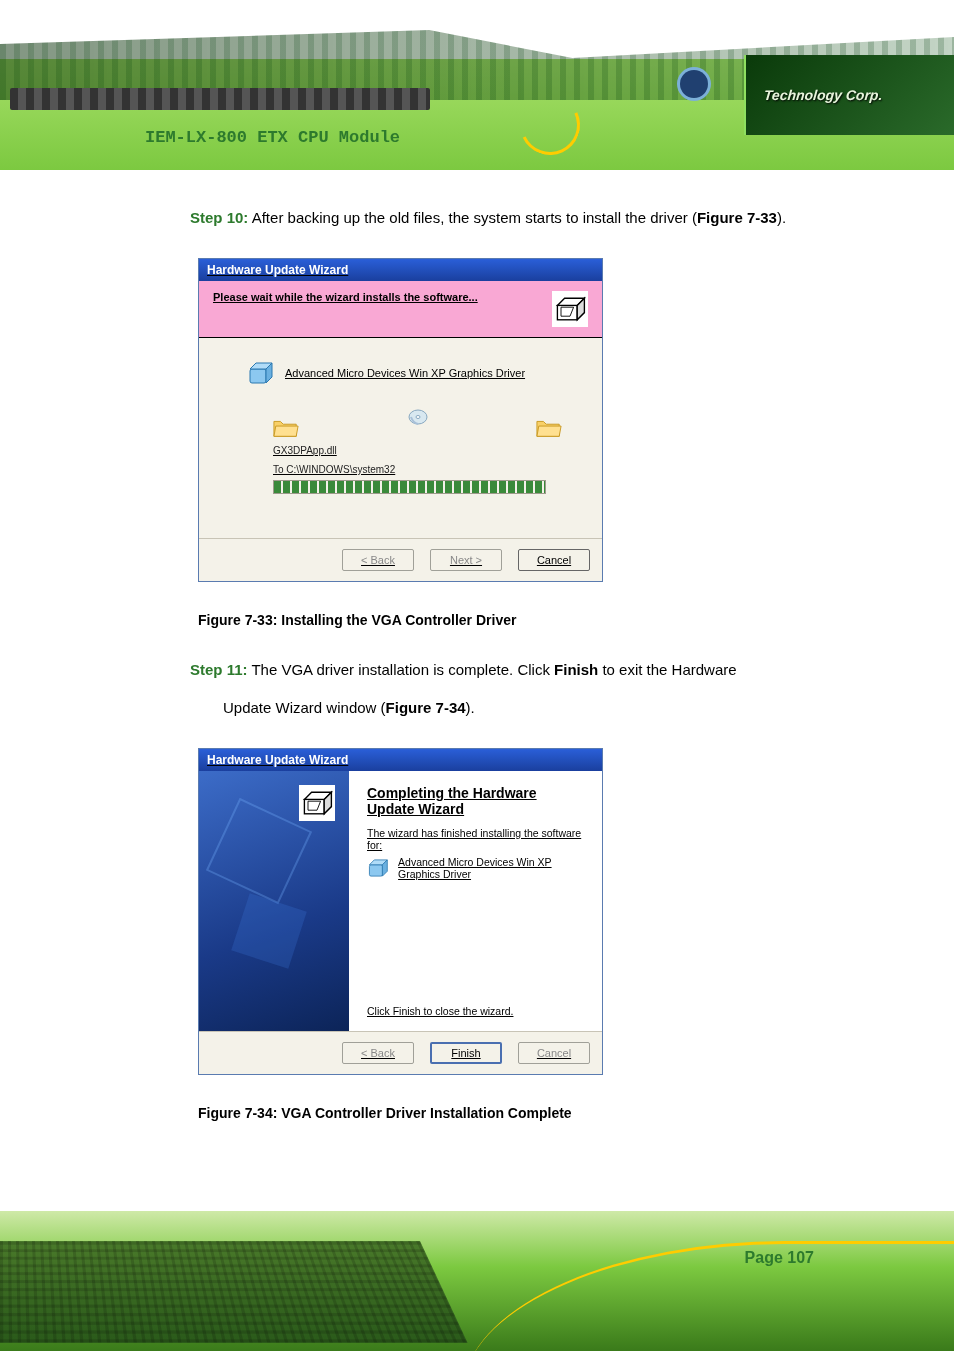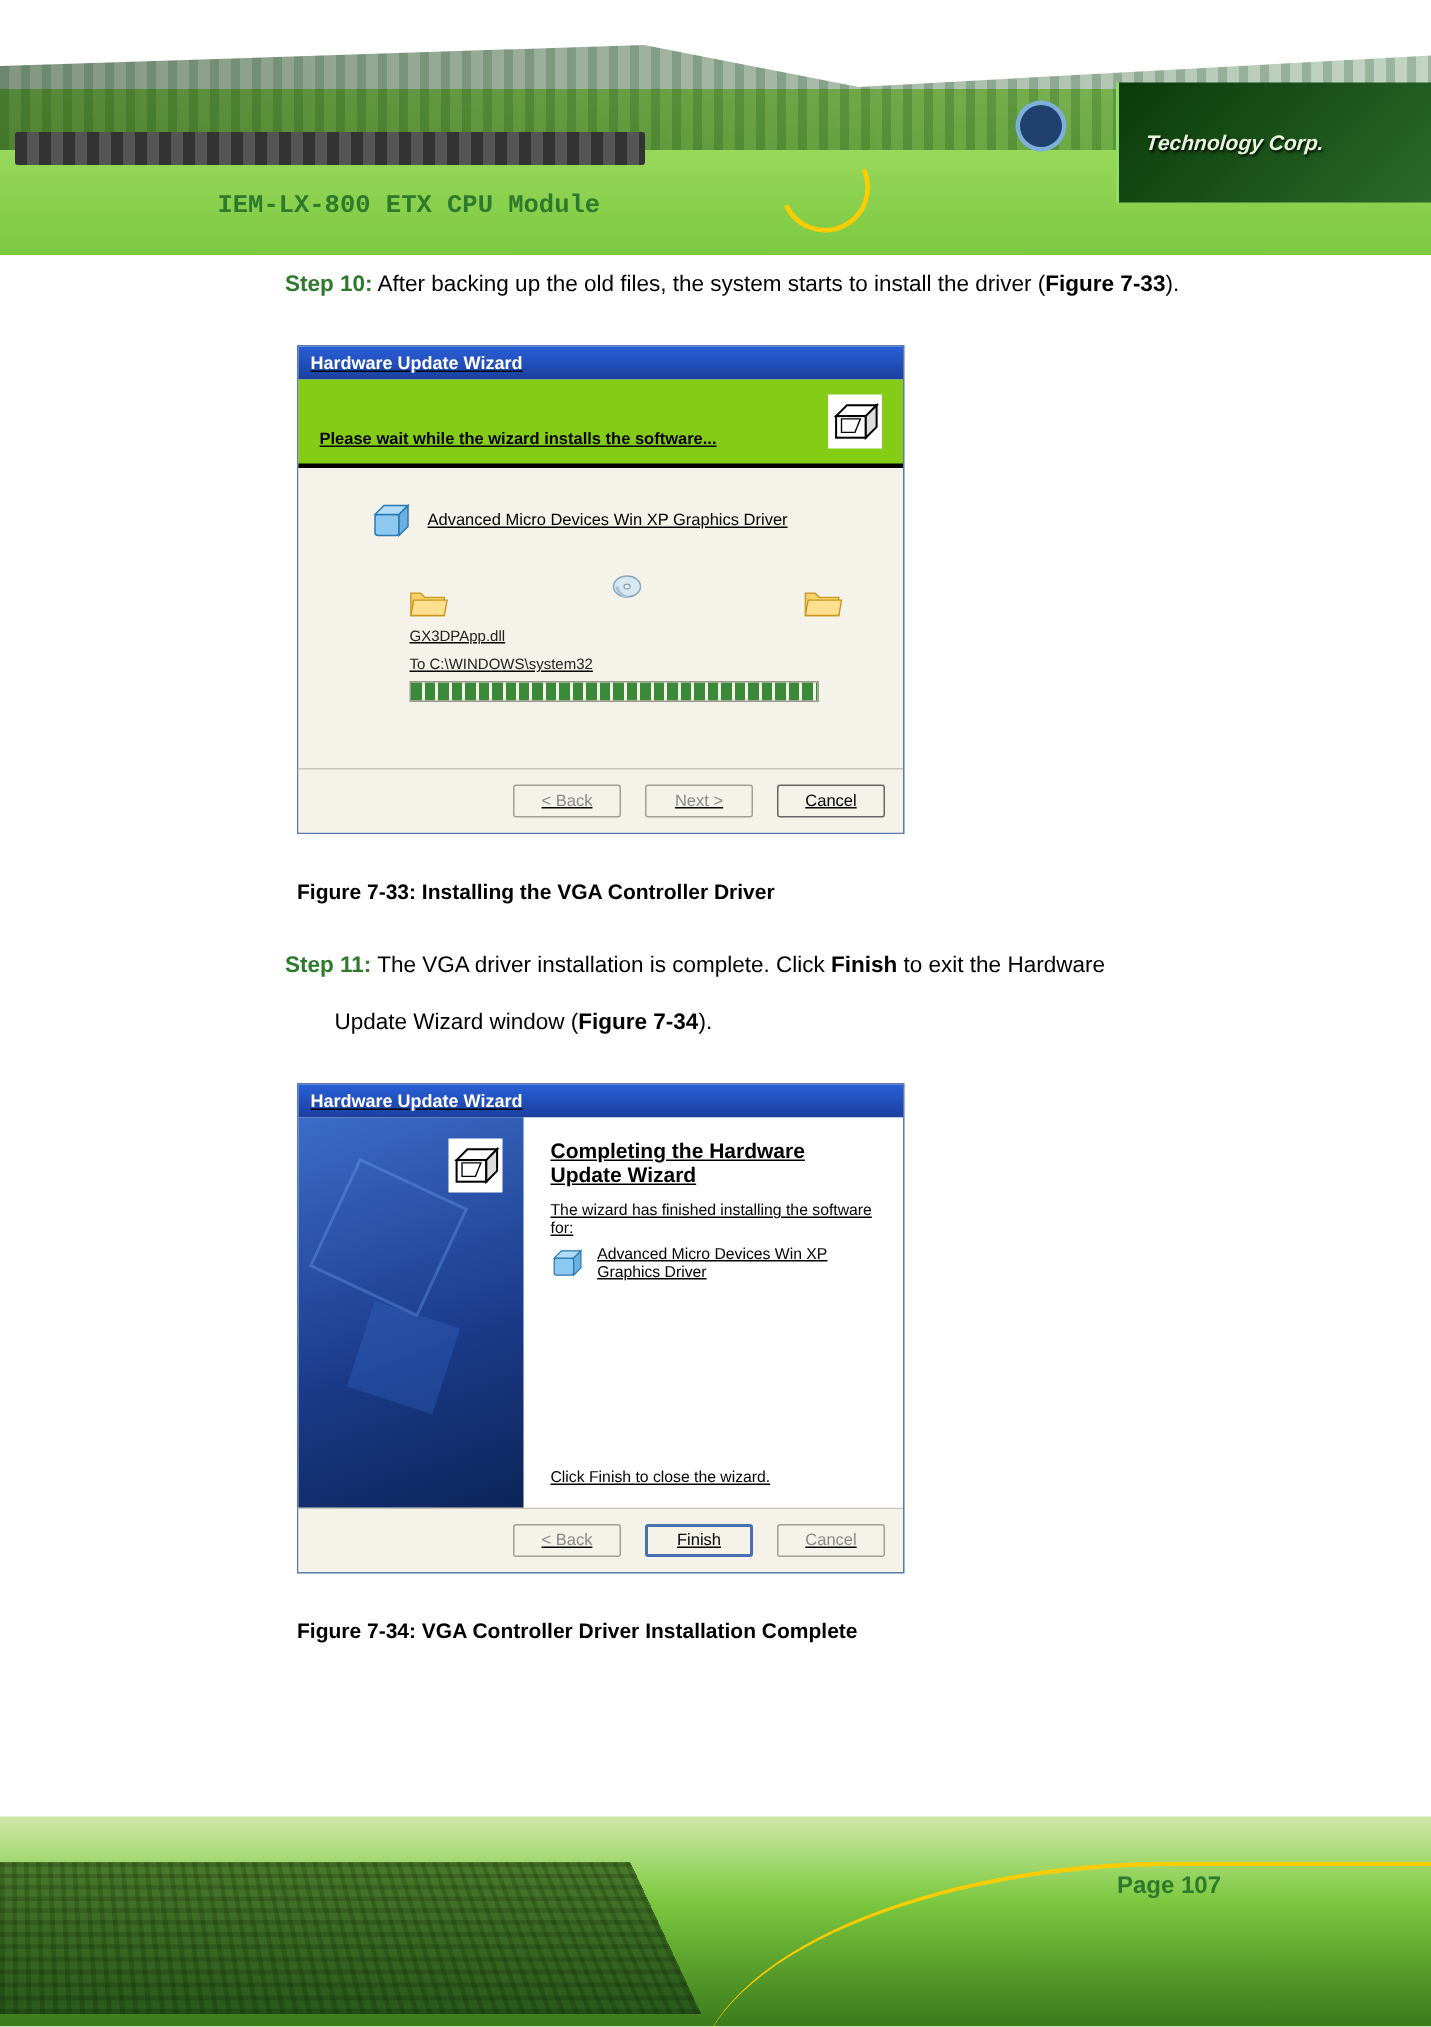--- a/index.html
+++ b/index.html
@@ -67,21 +67,21 @@
     position: absolute;
     left: 145px;
     top: 128px;
     color: #2d7a2d;
     font-size: 17px;
     font-weight: bold;
     font-family: Liberation Mono, monospace;
   }
 
   .content {
-    padding: 8px 70px 0 190px;
+    padding: 36px 70px 0 190px;
   }
   .step {
     font-size: 15px;
     margin-bottom: 28px;
     line-height: 1.6;
   }
   .step .label { color: #2d7a2d; font-weight: bold; }
   .step b { font-weight: bold; }
   .step .indent { display:block; margin-left:33px; margin-top:14px; }
 
@@ -102,26 +102,26 @@
     text-decoration: underline;
   }
   .wizard .titlebar {
     background: linear-gradient(to bottom, #2a5fd8, #1a3f9e);
     color: #fff;
     font-weight: bold;
     padding: 4px 8px;
     font-size: 12px;
   }
   .wizard .header-band {
-    background: #84cc16;
+    background: #f9a8d4;
     display: flex;
     justify-content: space-between;
-    align-items: flex-end;
+    align-items: flex-start;
     padding: 10px 14px;
-    border-bottom: 3px solid #000000;
+    border-bottom: 1px solid #000000;
   }
   .wizard .header-band .htext { font-weight: bold; font-size:11px; }
   .hw-icon {
     width: 36px; height: 36px;
     background: #fff;
     position: relative;
   }
   .hw-icon svg { width:36px; height:36px; }
 
   .wizard .body {

